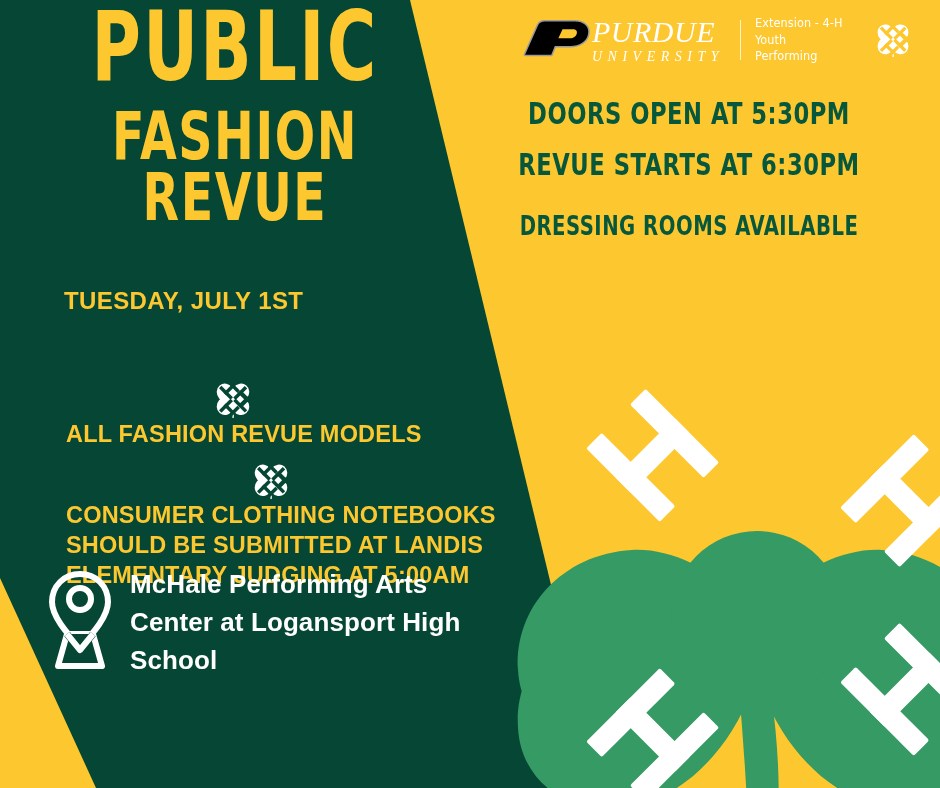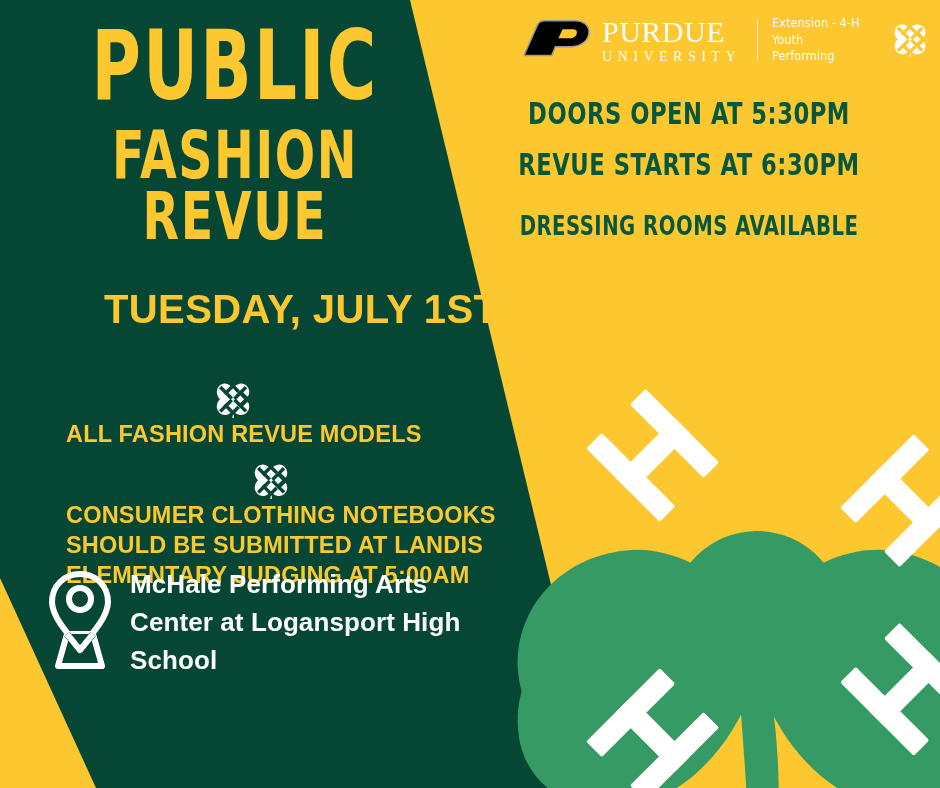--- a/index.html
+++ b/index.html
@@ -22,21 +22,21 @@
     background:#FDC72F;
     clip-path:polygon(0 0, 0 210px, 96px 210px);
   }
 
   
   .clover-big{position:absolute;left:492px;top:352px;width:470px;height:470px;}
   .clover-big svg{display:block;width:100%;height:100%;overflow:visible;}
 
   
   .headline{
-    position:absolute;left:0;top:22px;width:470px;
+    position:absolute;left:0;top:3px;width:470px;
     text-align:center;
     color:#FDC72F;
     font-family:"DejaVu Sans Condensed","Liberation Sans Narrow","Liberation Sans",sans-serif;
     font-weight:bold;
     line-height:.92;
     letter-spacing:.5px;
   }
   .headline .l1{
     display:block;font-size:96px;
     transform:scaleX(.78);transform-origin:center;
@@ -56,23 +56,22 @@
     font-weight:bold;
     letter-spacing:.6px;
   }
   .rp-1{top:96px;font-size:30px;transform:scaleX(.84);transform-origin:center;}
   .rp-2{top:147px;font-size:30px;transform:scaleX(.84);transform-origin:center;}
   .rp-3{top:211px;font-size:26px;transform:scaleX(.84);transform-origin:center;}
 
   
   .date{
     position:absolute;left:64px;top:287px;
-    color:#FDC72F;font-size:40px;font-weight:bold;
+    color:#FDC72F;font-size:24px;font-weight:bold;
     letter-spacing:.4px;
-    margin-left:40px;
   }
 
   
   .bullet{position:absolute;display:flex;align-items:center;flex-direction:column;}
   .bullet .ico{width:38px;height:38px;flex:0 0 38px;}
   .bullet .ico svg{display:block;width:100%;height:100%;}
   .bullet .txt{
     color:#FDC72F;font-weight:bold;font-size:23.5px;line-height:1.28;
     letter-spacing:.2px;margin-left:22px;
   }
@@ -86,21 +85,21 @@
   .loc .addr{
     width:370px;margin-left:14px;text-align:left;
     color:#ffffff;font-weight:bold;font-size:26px;line-height:1.46;
     letter-spacing:.1px;
   }
 
   
   .lockup{position:absolute;left:520px;top:14px;display:flex;align-items:center;height:52px;}
   .lockup .pmark{width:72px;height:44px;flex:0 0 72px;}
   .lockup .pmark svg{display:block;width:100%;height:100%;}
-  .lockup .wordmark{margin-left:10px;color:#ffffff;font-family:"Liberation Serif",serif;line-height:1;}
+  .lockup .wordmark{color:#ffffff;font-family:"Liberation Serif",serif;line-height:1;font-style:italic;}
   .lockup .wm-1{font-size:30px;letter-spacing:.5px;}
   .lockup .wm-2{font-size:14px;letter-spacing:5.5px;margin-top:3px;}
   .lockup .rule{width:1px;height:40px;background:rgba(255,255,255,.75);margin:0 14px 0 16px;}
   .lockup .ext{
     color:#ffffff;font-size:12.5px;line-height:1.34;font-weight:normal;
     font-family:"DejaVu Sans Condensed","Liberation Sans Narrow","Liberation Sans",sans-serif;
     letter-spacing:.1px;width:110px;
   }
   .lockup .cloverw{width:36px;height:36px;margin-left:10px;flex:0 0 36px;}
   .lockup .cloverw svg{display:block;width:100%;height:100%;}

